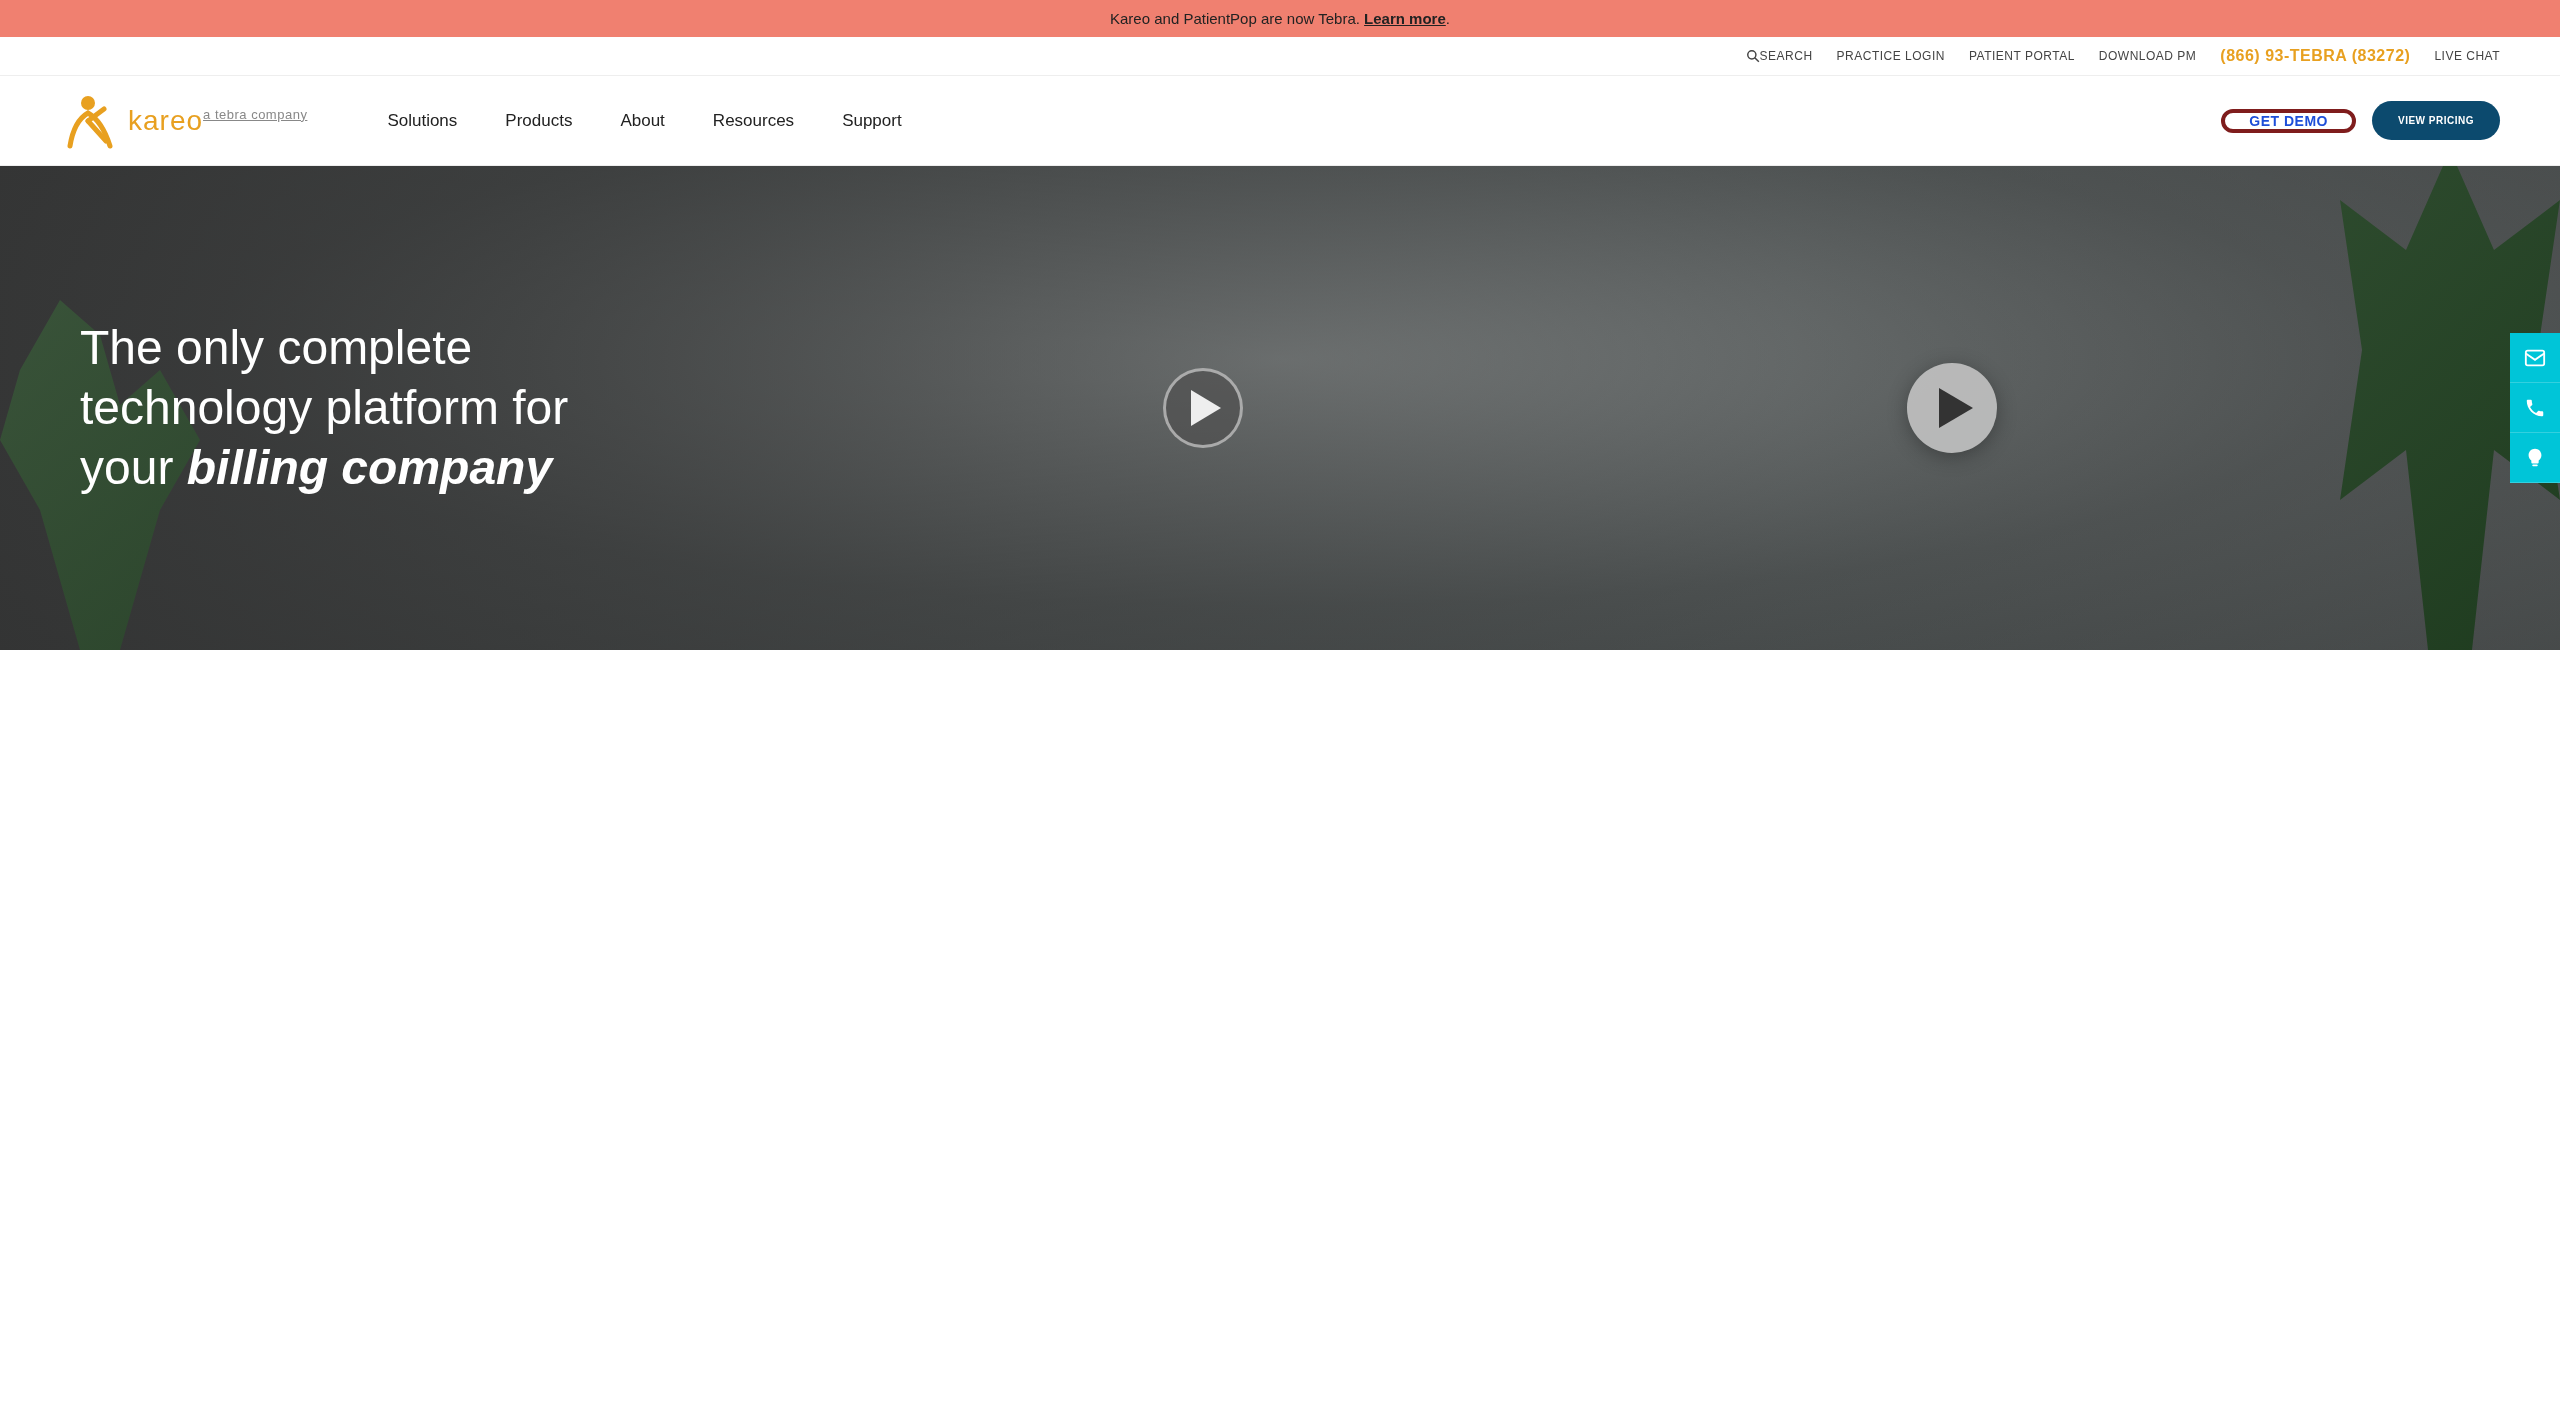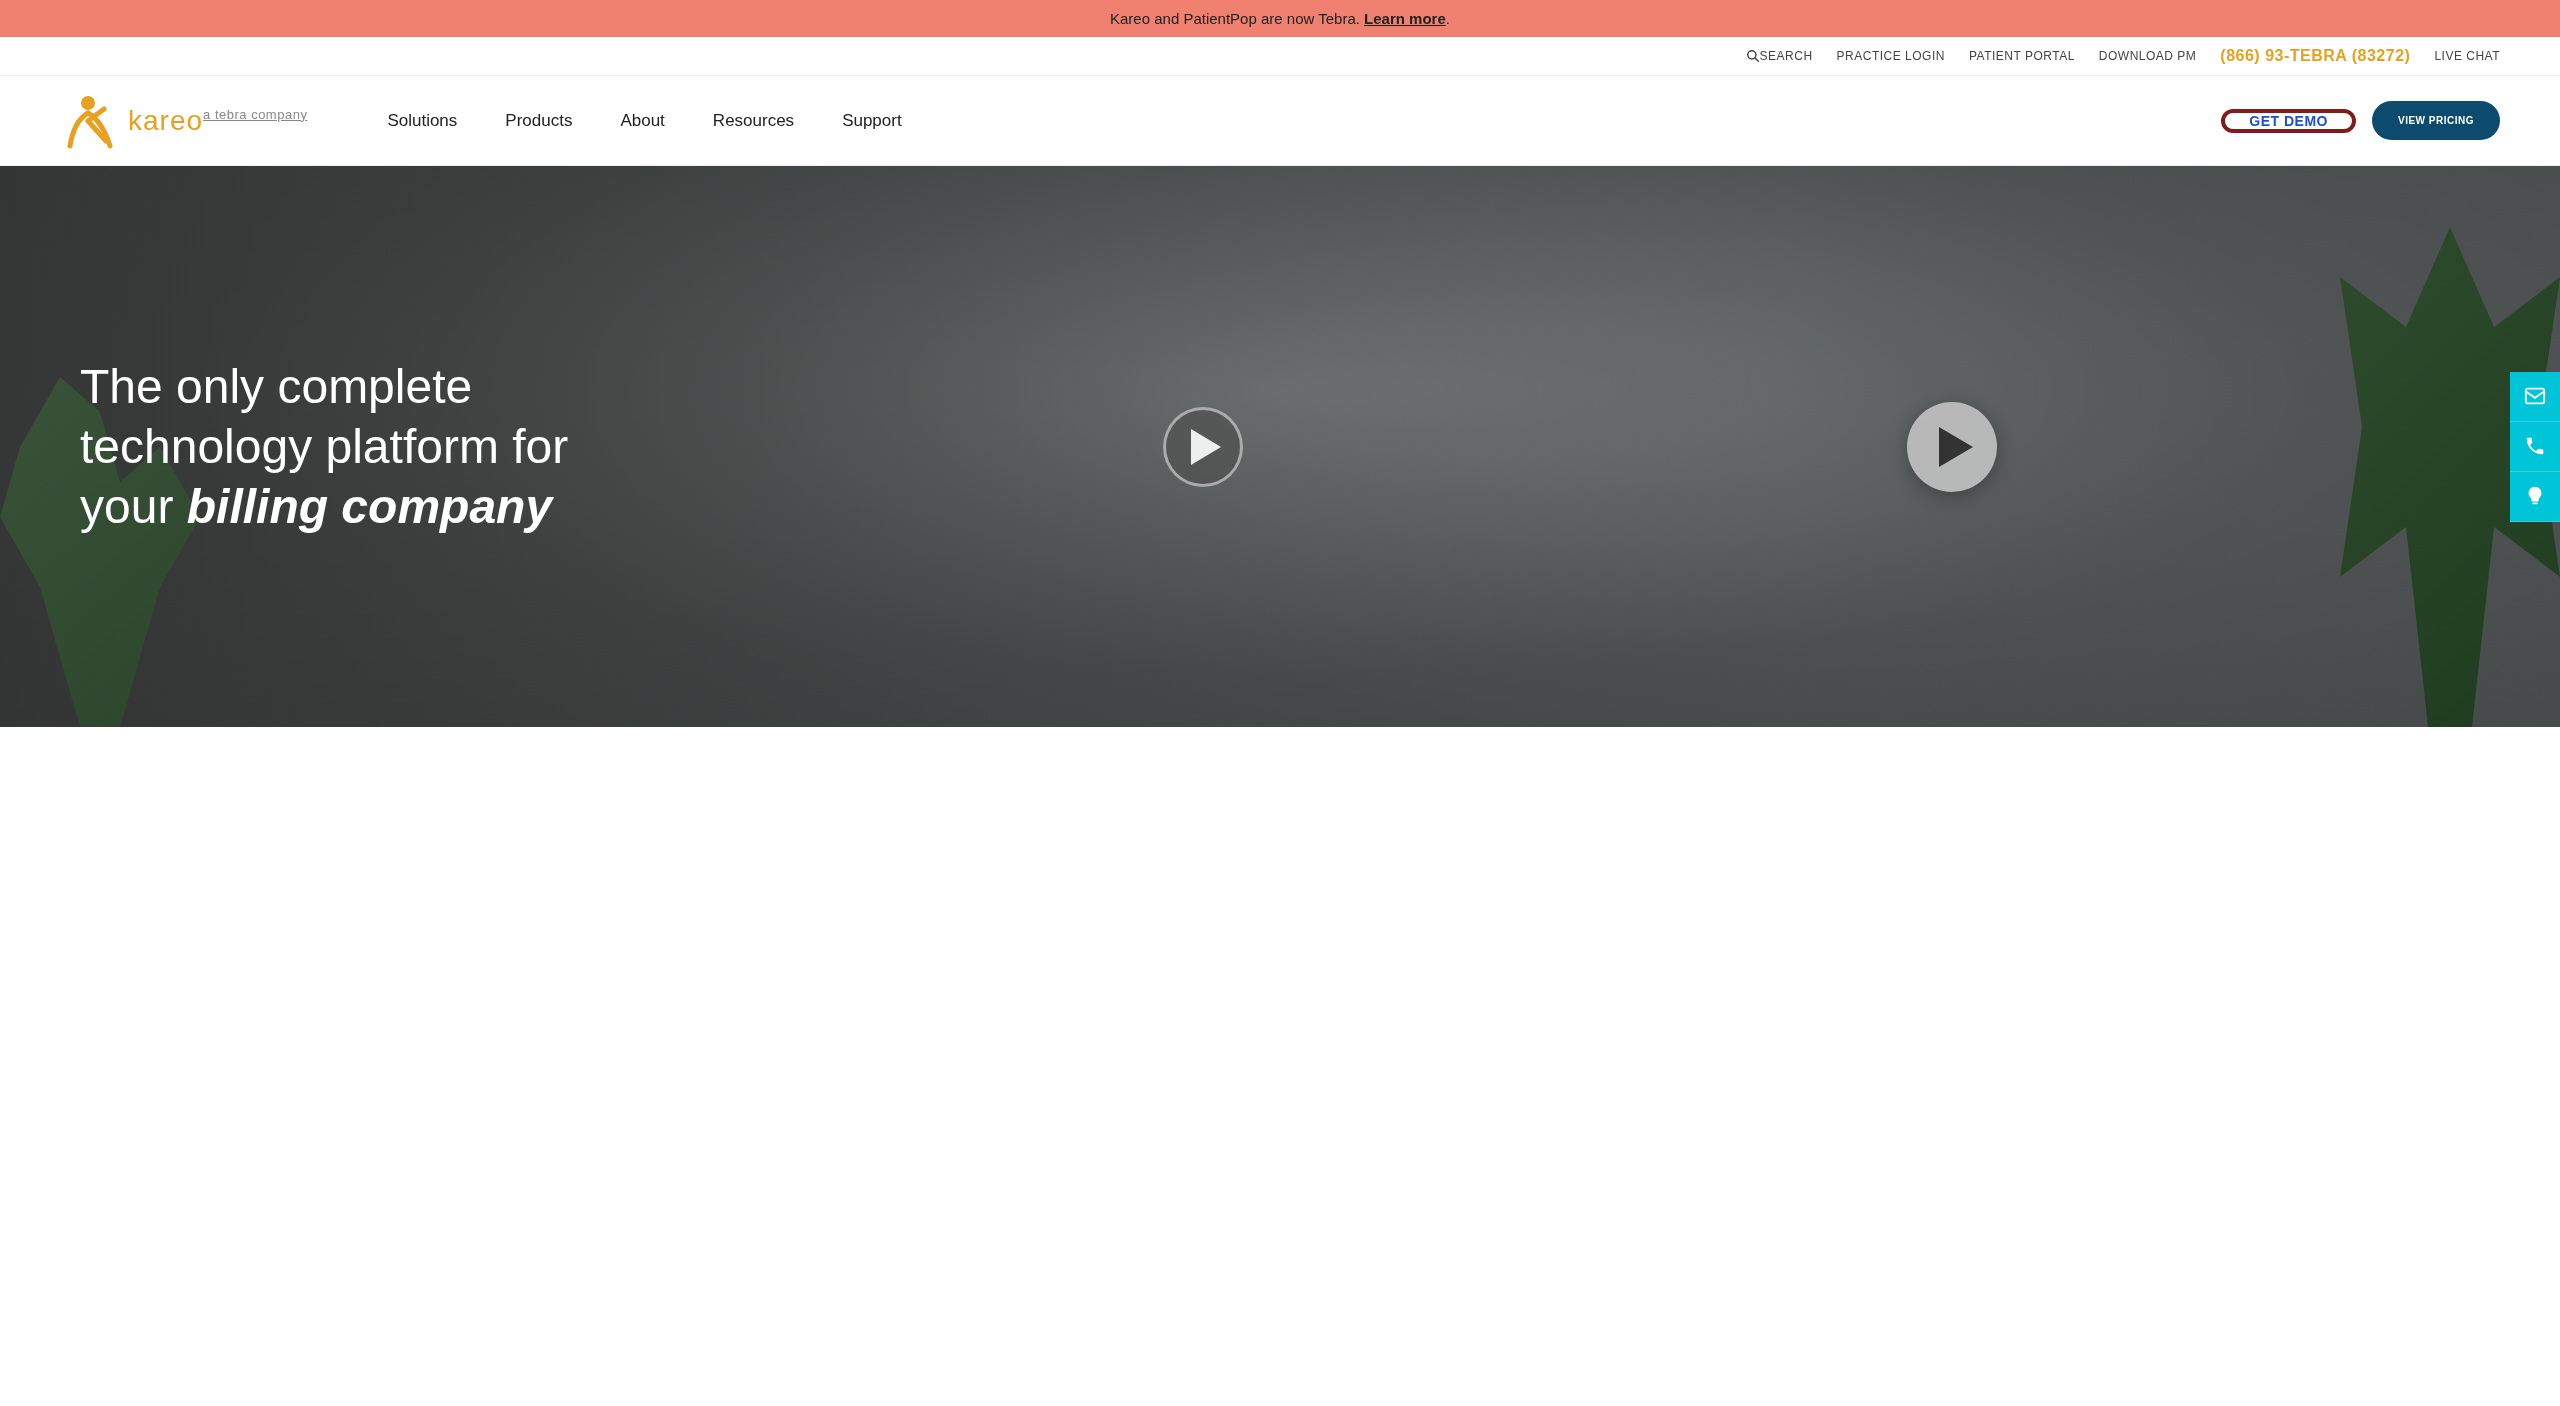--- a/index.html
+++ b/index.html
@@ -139,21 +139,21 @@
       font-weight: 600;
       cursor: pointer;
       letter-spacing: 0.5px;
       white-space: nowrap;
     }
 
     
     .hero {
       position: relative;
       width: 100%;
-      height: 561px;
+      height: 484px;
       overflow: hidden;
       background: #5a5a5a;
       padding-left: 34px;
     }
     .hero-bg {
       position: absolute;
       inset: 0;
       background: linear-gradient(
         to right,
         rgba(50,50,50,0.85) 0%,

